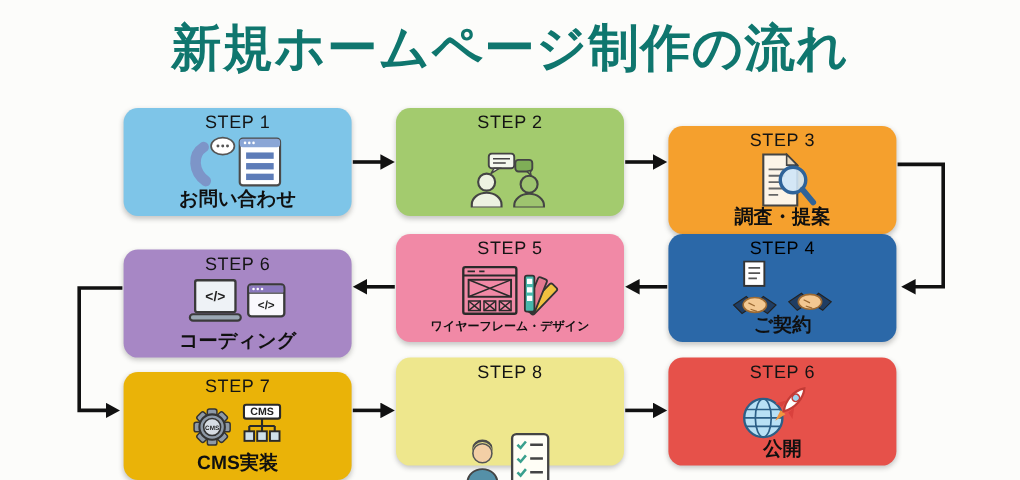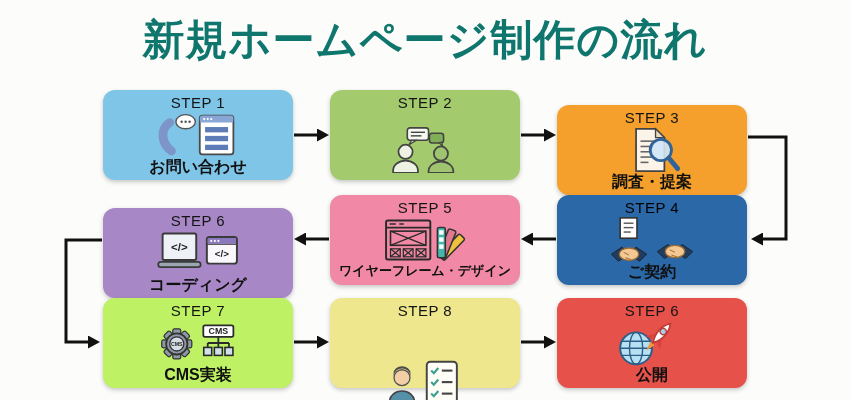--- a/index.html
+++ b/index.html
@@ -31,21 +31,21 @@
   .p8{left:330px;top:298px}
   .p9{left:557px;top:298px}
   .step-label{
     font-size:15px;font-weight:400;color:#141414;line-height:1.1;
     letter-spacing:.5px;
   }
   .icon-row{height:46px;display:flex;align-items:center;justify-content:center;}
   .label{
     font-size:16px;font-weight:800;color:#101010;line-height:1.1;white-space:nowrap;
   }
-  .p5 .label{font-size:13px;}
+  .p5 .label{font-size:10px;}
   svg text{font-family:"Liberation Sans","DejaVu Sans",sans-serif;}
 </style>
 </head>
 <body>
 
 <div class="stage">
 
   <h1 class="title">新規ホームページ制作の流れ</h1>
 
   <svg class="arrows" viewBox="0 0 850 400" width="850" height="400">
@@ -193,21 +193,21 @@
         <rect x="59" y="9" width="32" height="6.5" fill="#8a77bd"></rect>
         <circle cx="63" cy="12.3" r="1.2" fill="#fff"></circle>
         <circle cx="67" cy="12.3" r="1.2" fill="#fff"></circle>
         <circle cx="71" cy="12.3" r="1.2" fill="#fff"></circle>
         <text x="75" y="31" font-size="11" font-weight="bold" text-anchor="middle" fill="#222">&lt;/&gt;</text>
       </svg>
     </div>
     <div class="label">コーディング</div>
   </div>
 
-  <div class="step-box p7" style="background: #bef264;">
+  <div class="step-box p7" style="background: #eab308; margin-top: 12px;">
     <div class="step-label">STEP 7</div>
     <div class="icon-row">
       <svg width="92" height="46" viewBox="0 0 96 52">
         <g transform="translate(24,27)">
           <g fill="#8e99a6" stroke="#333" stroke-width="1.4">
             <rect x="-4.5" y="-17" width="9" height="34" rx="2"></rect>
             <rect x="-4.5" y="-17" width="9" height="34" rx="2" transform="rotate(45)"></rect>
             <rect x="-4.5" y="-17" width="9" height="34" rx="2" transform="rotate(90)"></rect>
             <rect x="-4.5" y="-17" width="9" height="34" rx="2" transform="rotate(135)"></rect>
           </g>

